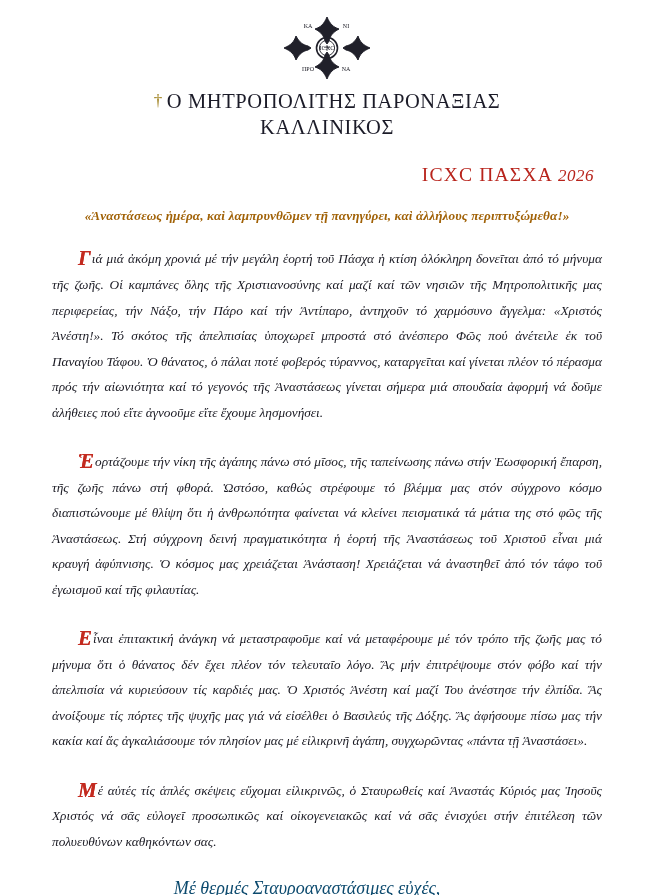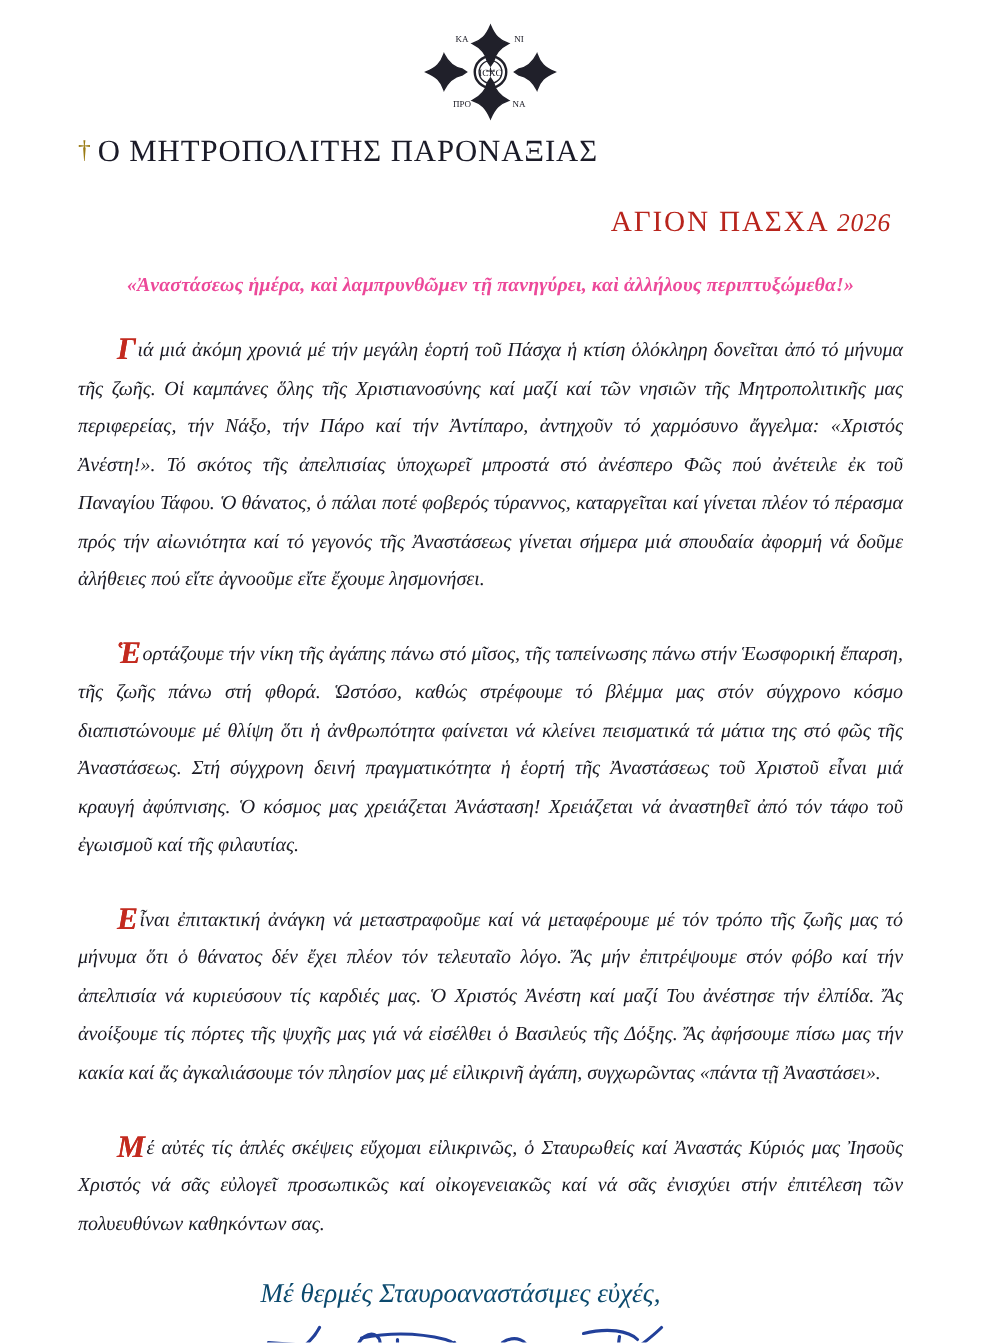--- a/index.html
+++ b/index.html
@@ -32,20 +32,21 @@
     height: 70px;
   }
   .emblem {
     display: inline-block;
     width: 92px;
     height: 68px;
   }
 
   
   .title-block {
+    text-align: center;
     margin: 2px 0 0 0;
   }
   .title-line {
     font-family: "Liberation Serif", "DejaVu Serif", serif;
     font-size: 20.5px;
     letter-spacing: 0.6px;
     color: #1b1b28;
     line-height: 1.28;
     font-weight: 400;
   }
@@ -67,21 +68,21 @@
     font-size: 17px;
     letter-spacing: 0.5px;
     font-style: italic;
   }
 
   .epigraph {
     text-align: center;
     font-style: italic;
     font-weight: bold;
     font-size: 13.2px;
-    color: #ec4899;
+    color: #a16207;
     margin: 22px 0 0 0;
     letter-spacing: 0.1px;
   }
 
   
   .body-text {
     margin-top: 22px;
   }
   .para {
     font-style: italic;
@@ -161,24 +162,25 @@
           <path d="M46 31 L46 37 M43 33.3 L49 33.3"></path>
         </g>
       </svg>
     </span>
   </div>
 
   <div class="title-block">
     <div class="title-line">
       <span class="title-cross">†</span><span>Ο ΜΗΤΡΟΠΟΛΙΤΗΣ ΠΑΡΟΝΑΞΙΑΣ</span>
     </div>
+    <div class="title-line">ΚΑΛΛΙΝΙΚΟΣ</div>
   </div>
 
   <div class="red-heading">
-    <span>ΑΓΙΟΝ ΠΑΣΧΑ</span>
+    <span>ΙϹΧϹ ΠΑΣΧΑ</span>
     <span class="year">2026</span>
   </div>
 
   <div class="epigraph">«Ἀναστάσεως ἡμέρα, καὶ λαμπρυνθῶμεν τῇ πανηγύρει, καὶ ἀλλήλους περιπτυξώμεθα!»</div>
 
   <div class="body-text">
 
     <p class="para">
       <span class="indent-space"></span><span class="dropcap">Γ</span><span>ιά μιά ἀκόμη χρονιά μέ τήν μεγάλη ἑορτή τοῦ Πάσχα ἡ κτίση ὁλόκληρη δονεῖται ἀπό τό μήνυμα τῆς ζωῆς. Οἱ καμπάνες ὅλης τῆς Χριστιανοσύνης καί μαζί καί τῶν νησιῶν τῆς Μητροπολιτικῆς μας περιφερείας, τήν Νάξο, τήν Πάρο καί τήν Ἀντίπαρο, ἀντηχοῦν τό χαρμόσυνο ἄγγελμα: «Χριστός Ἀνέστη!». Τό σκότος τῆς ἀπελπισίας ὑποχωρεῖ μπροστά στό ἀνέσπερο Φῶς πού ἀνέτειλε ἐκ τοῦ Παναγίου Τάφου. Ὁ θάνατος, ὁ πάλαι ποτέ φοβερός τύραννος, καταργεῖται καί γίνεται πλέον τό πέρασμα πρός τήν αἰωνιότητα καί τό γεγονός τῆς Ἀναστάσεως γίνεται σήμερα μιά σπουδαία ἀφορμή νά δοῦμε ἀλήθειες πού εἴτε ἀγνοοῦμε εἴτε ἔχουμε λησμονήσει.</span>
     </p>

